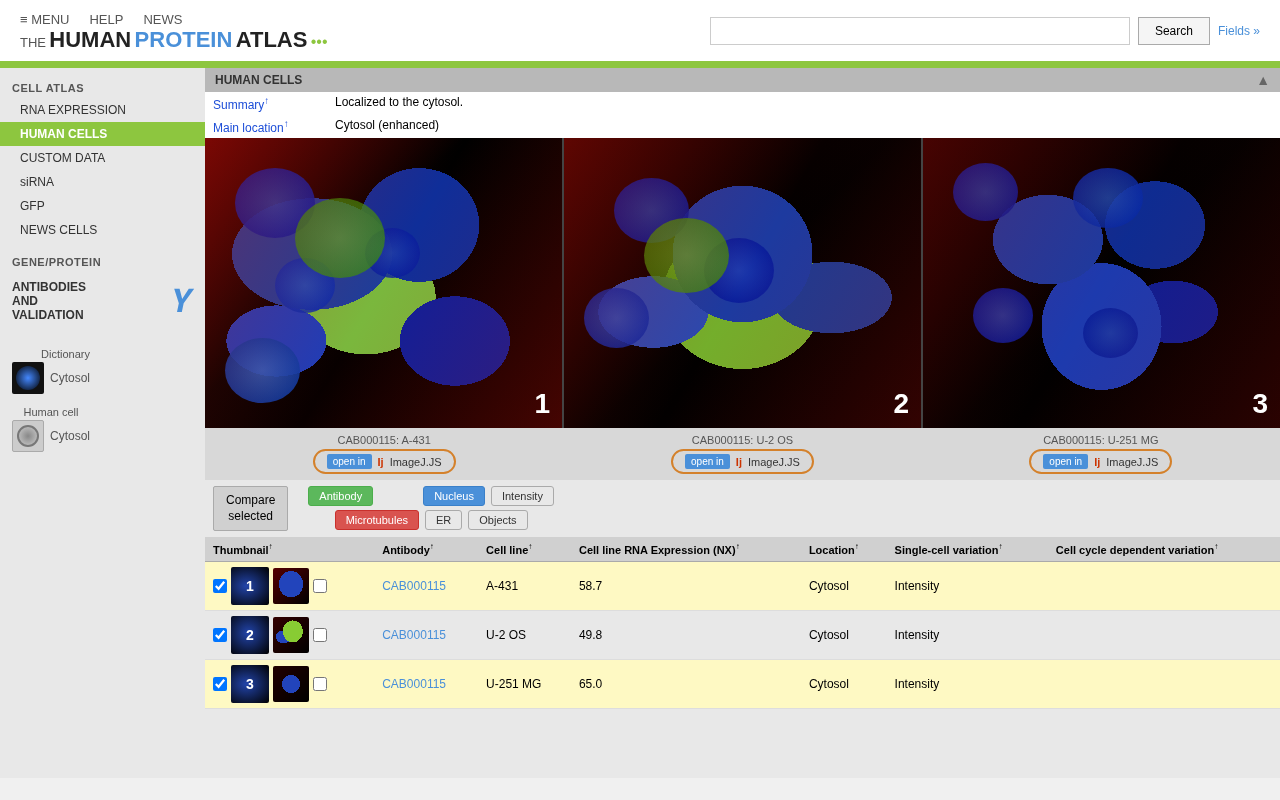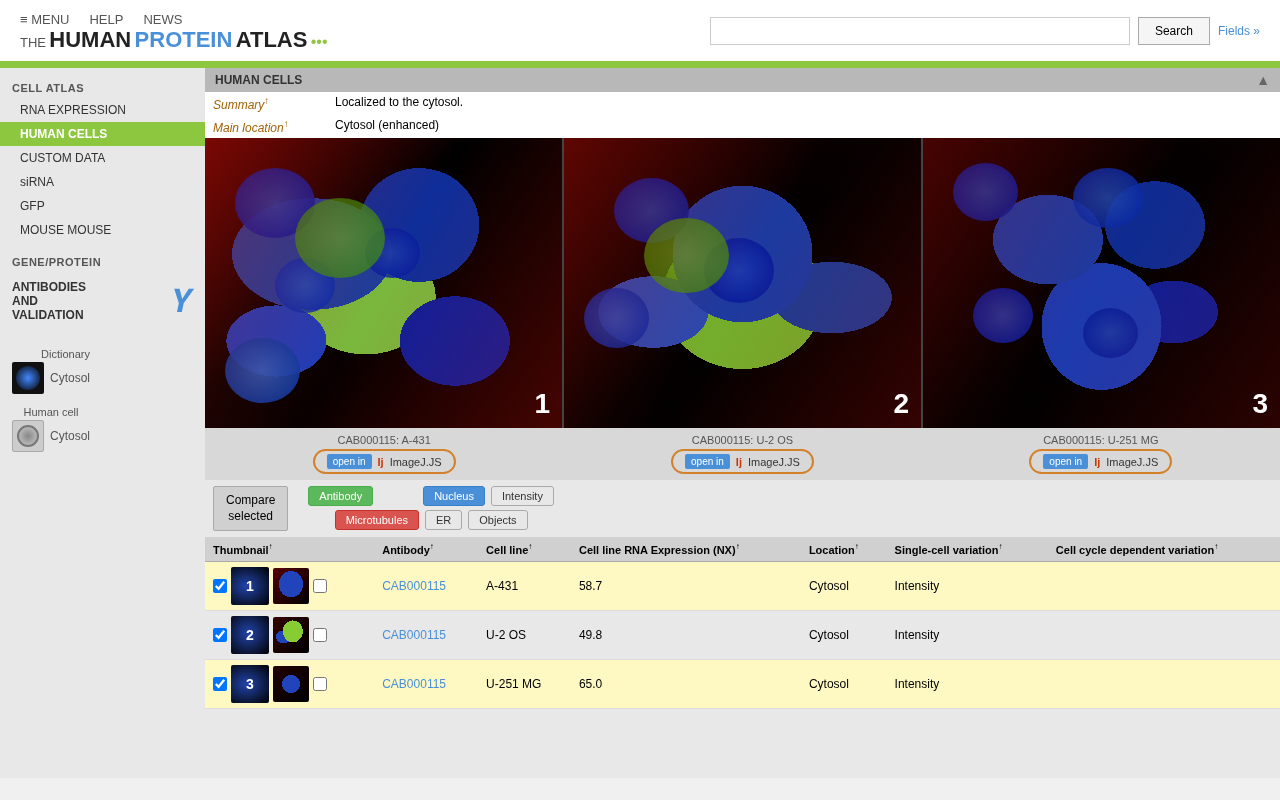--- a/index.html
+++ b/index.html
@@ -29,21 +29,21 @@
 
     
     #content { flex: 1; overflow-y: auto; background: #e8e8e8; }
 
     
     .panel-header { background: #b8b8b8; padding: 4px 10px; font-size: 11px; font-weight: bold; color: #333; display: flex; justify-content: space-between; align-items: center; }
 
     
     .summary-table { background: #fff; width: 100%; border-collapse: collapse; }
     .summary-table td { padding: 3px 10px; font-size: 12px; vertical-align: top; }
-    .summary-table .label-cell { font-style: italic; color: #a16207; width: 120px; padding-left: 8px; }
+    .summary-table .label-cell { color: #1d4ed8; width: 120px; padding-left: 8px; }
     .image-cell { flex: 1; position: relative; overflow: hidden; }
     .image-number { position: absolute; bottom: 8px; right: 12px; color: #fff; font-size: 28px; font-weight: bold; }
 
     
     .micro-img { width: 100%; height: 290px; background: #000; position: relative; overflow: hidden; }
 
     
     .img1 { background: radial-gradient(ellipse at 30% 40%, #2244aa 80px, transparent 80px), radial-gradient(ellipse at 60% 30%, #1133aa 60px, transparent 60px), radial-gradient(ellipse at 20% 70%, #2244cc 50px, transparent 50px), radial-gradient(ellipse at 70% 70%, #1122aa 55px, transparent 55px), radial-gradient(ellipse at 45% 55%, #88cc44 70px, transparent 70px), linear-gradient(135deg, #550000 0%, #000 40%, #220000 100%); }
     .img2 { background: radial-gradient(ellipse at 50% 40%, #2244bb 70px, transparent 70px), radial-gradient(ellipse at 25% 60%, #3355cc 55px, transparent 55px), radial-gradient(ellipse at 75% 55%, #2244aa 60px, transparent 60px), radial-gradient(ellipse at 50% 55%, #88cc33 80px, transparent 80px), linear-gradient(135deg, #330000 0%, #000 50%, #110000 100%); }
     .img3 { background: radial-gradient(ellipse at 35% 35%, #2244bb 55px, transparent 55px), radial-gradient(ellipse at 65% 30%, #1133aa 50px, transparent 50px), radial-gradient(ellipse at 50% 65%, #2244cc 60px, transparent 60px), radial-gradient(ellipse at 70% 60%, #1122aa 45px, transparent 45px), linear-gradient(135deg, #220000 0%, #000 50%, #110000 100%); }
@@ -104,21 +104,21 @@
 
 <div id="main-layout">
 
   <div id="sidebar">
     <div class="sidebar-section-header">CELL ATLAS</div>
     <div class="sidebar-item sub">RNA EXPRESSION</div>
     <div class="sidebar-item sub active">HUMAN CELLS</div>
     <div class="sidebar-item sub">CUSTOM DATA</div>
     <div class="sidebar-item sub">siRNA</div>
     <div class="sidebar-item sub">GFP</div>
-    <div class="sidebar-item sub">MOUSE MOUSE</div>
+    <div class="sidebar-item sub">NEWS CELLS</div>
 
     <div class="sidebar-divider"></div>
     <div class="sidebar-section-header">GENE/PROTEIN</div>
 
     <div class="antibody-section">
       <div class="antibody-icon-row">
         <div style="flex:1;">
           <div style="font-size:12px;font-weight:bold;color:#333;">ANTIBODIES</div>
           <div style="font-size:12px;font-weight:bold;color:#333;">AND</div>
           <div style="font-size:12px;font-weight:bold;color:#333;">VALIDATION</div>

